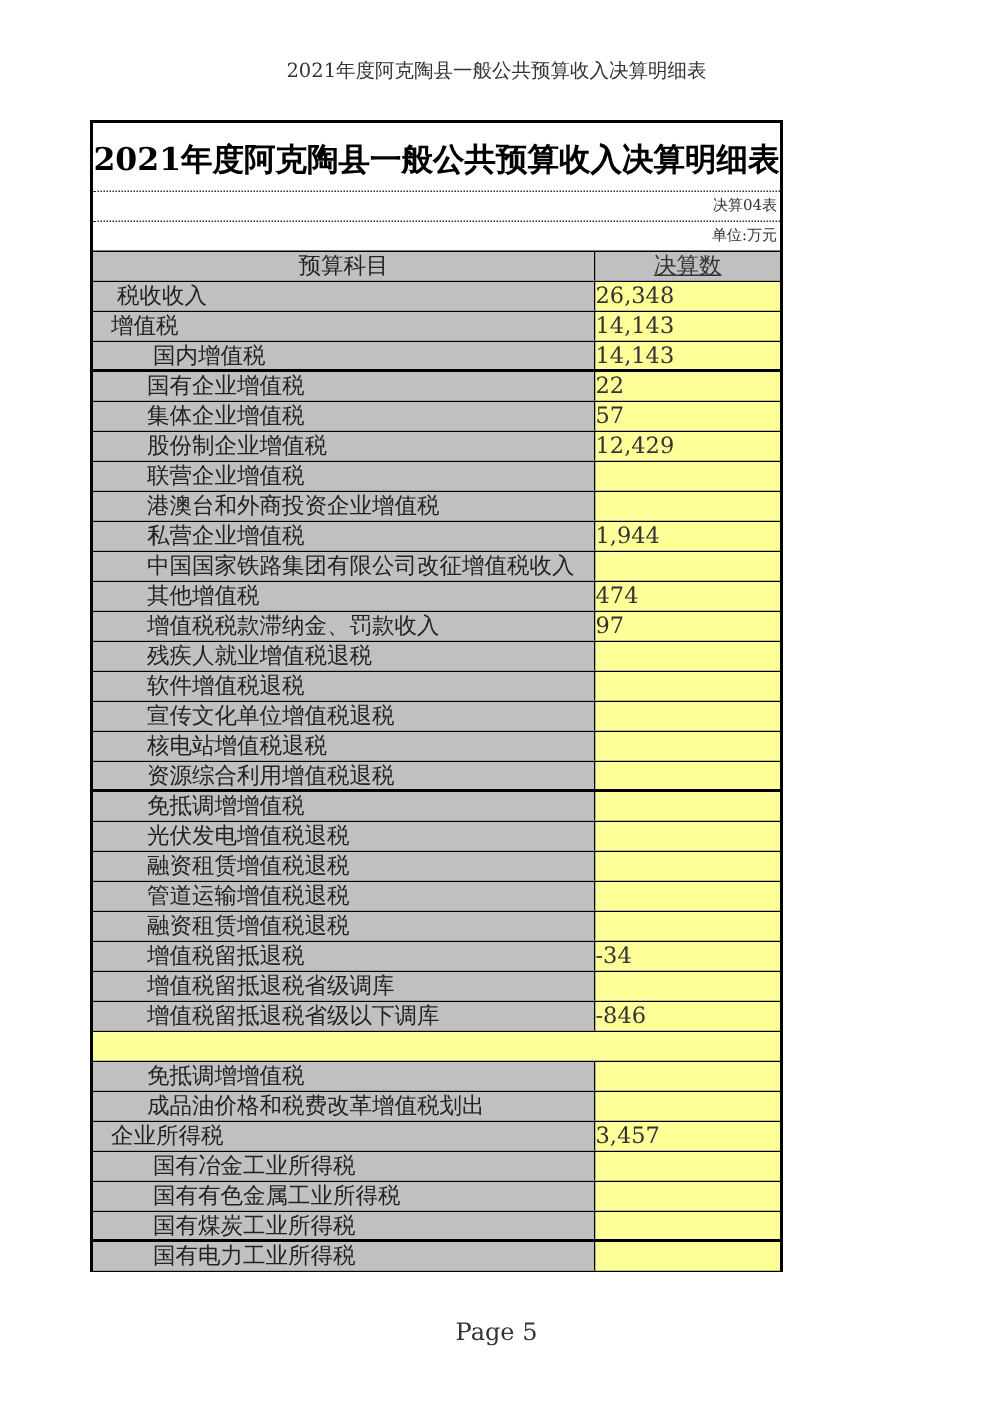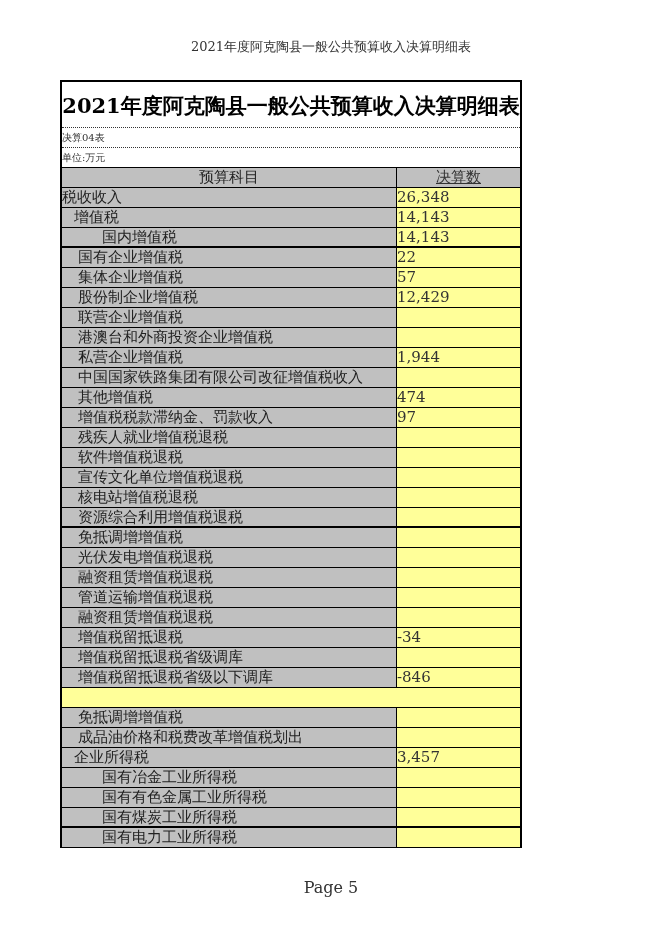--- a/index.html
+++ b/index.html
@@ -1,31 +1,31 @@
 <!DOCTYPE html>
 <html><head>
 <meta charset="utf-8">
 <style>
   html, body { margin: 0; padding: 0; background: #ffffff; }
   body { width: 662px; height: 936px; position: relative; font-family: "DejaVu Serif", "Liberation Serif", serif; color: #222; overflow: hidden; }
   .page-header { position: absolute; top: 38px; left: 0; width: 662px; text-align: center; font-size: 13px; color: #333; }
   .sheet { position: absolute; left: 60px; top: 80px; width: 462px; border: 2px solid #000; border-bottom: none; box-sizing: border-box; }
   .title { height: 45px; line-height: 48px; text-align: center; font-size: 21px; font-weight: bold; color: #000; border-bottom: 1px dotted #333; }
-  .meta-row { height: 19px; line-height: 19px; text-align: left; font-size: 10px; padding-right: 2px; color: #333; border-bottom: 1px dotted #333; }
+  .meta-row { height: 19px; line-height: 19px; text-align: right; font-size: 10px; padding-right: 2px; color: #333; border-bottom: 1px dotted #333; }
   .meta-row.last { border-bottom: 1px solid #000; }
   .row { display: flex; height: 19px; border-bottom: 1px solid #000; font-size: 15px; line-height: 19px; }
   .row.thick { border-bottom: 2px solid #000; height: 18px; }
   .cell-name { width: 335px; background: #c0c0c0; border-right: 1px solid #000; box-sizing: border-box; white-space: nowrap; overflow: hidden; color: #222; }
   .cell-val { flex: 1; background: #ffff99; padding-right: 3px; color: #333; }
   .hdr .cell-name { text-align: center; }
   .hdr .cell-val { background: #c0c0c0; text-align: center; padding-right: 0; text-decoration: underline; }
-  .lvl0 { padding-left: 0; }
+  .lvl0 { padding-left: 16px; }
   .lvl1 { padding-left: 12px; }
   .lvl2 { padding-left: 40px; }
-  .lvl3 { padding-left: 16px; }
+  .lvl3 { padding-left: 36px; }
   .footer { position: absolute; top: 878px; left: 0; width: 662px; text-align: center; font-size: 16px; color: #333; }
 </style>
 </head>
 <body>
 
 <div class="page-header">2021年度阿克陶县一般公共预算收入决算明细表</div>
 
 <div class="sheet">
   <div class="title">2021年度阿克陶县一般公共预算收入决算明细表</div>
   <div class="meta-row">决算04表</div>

